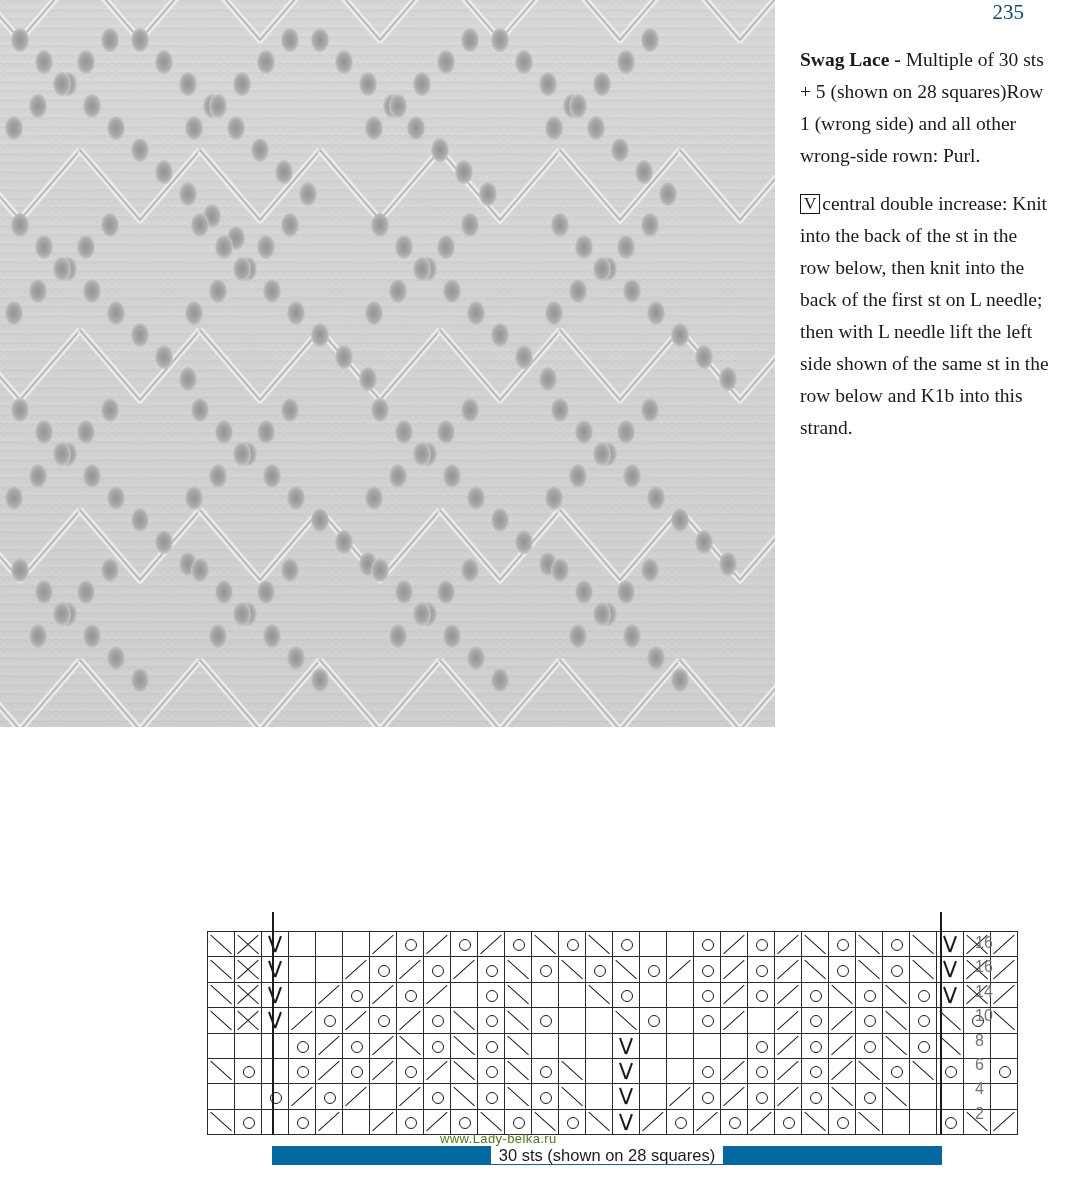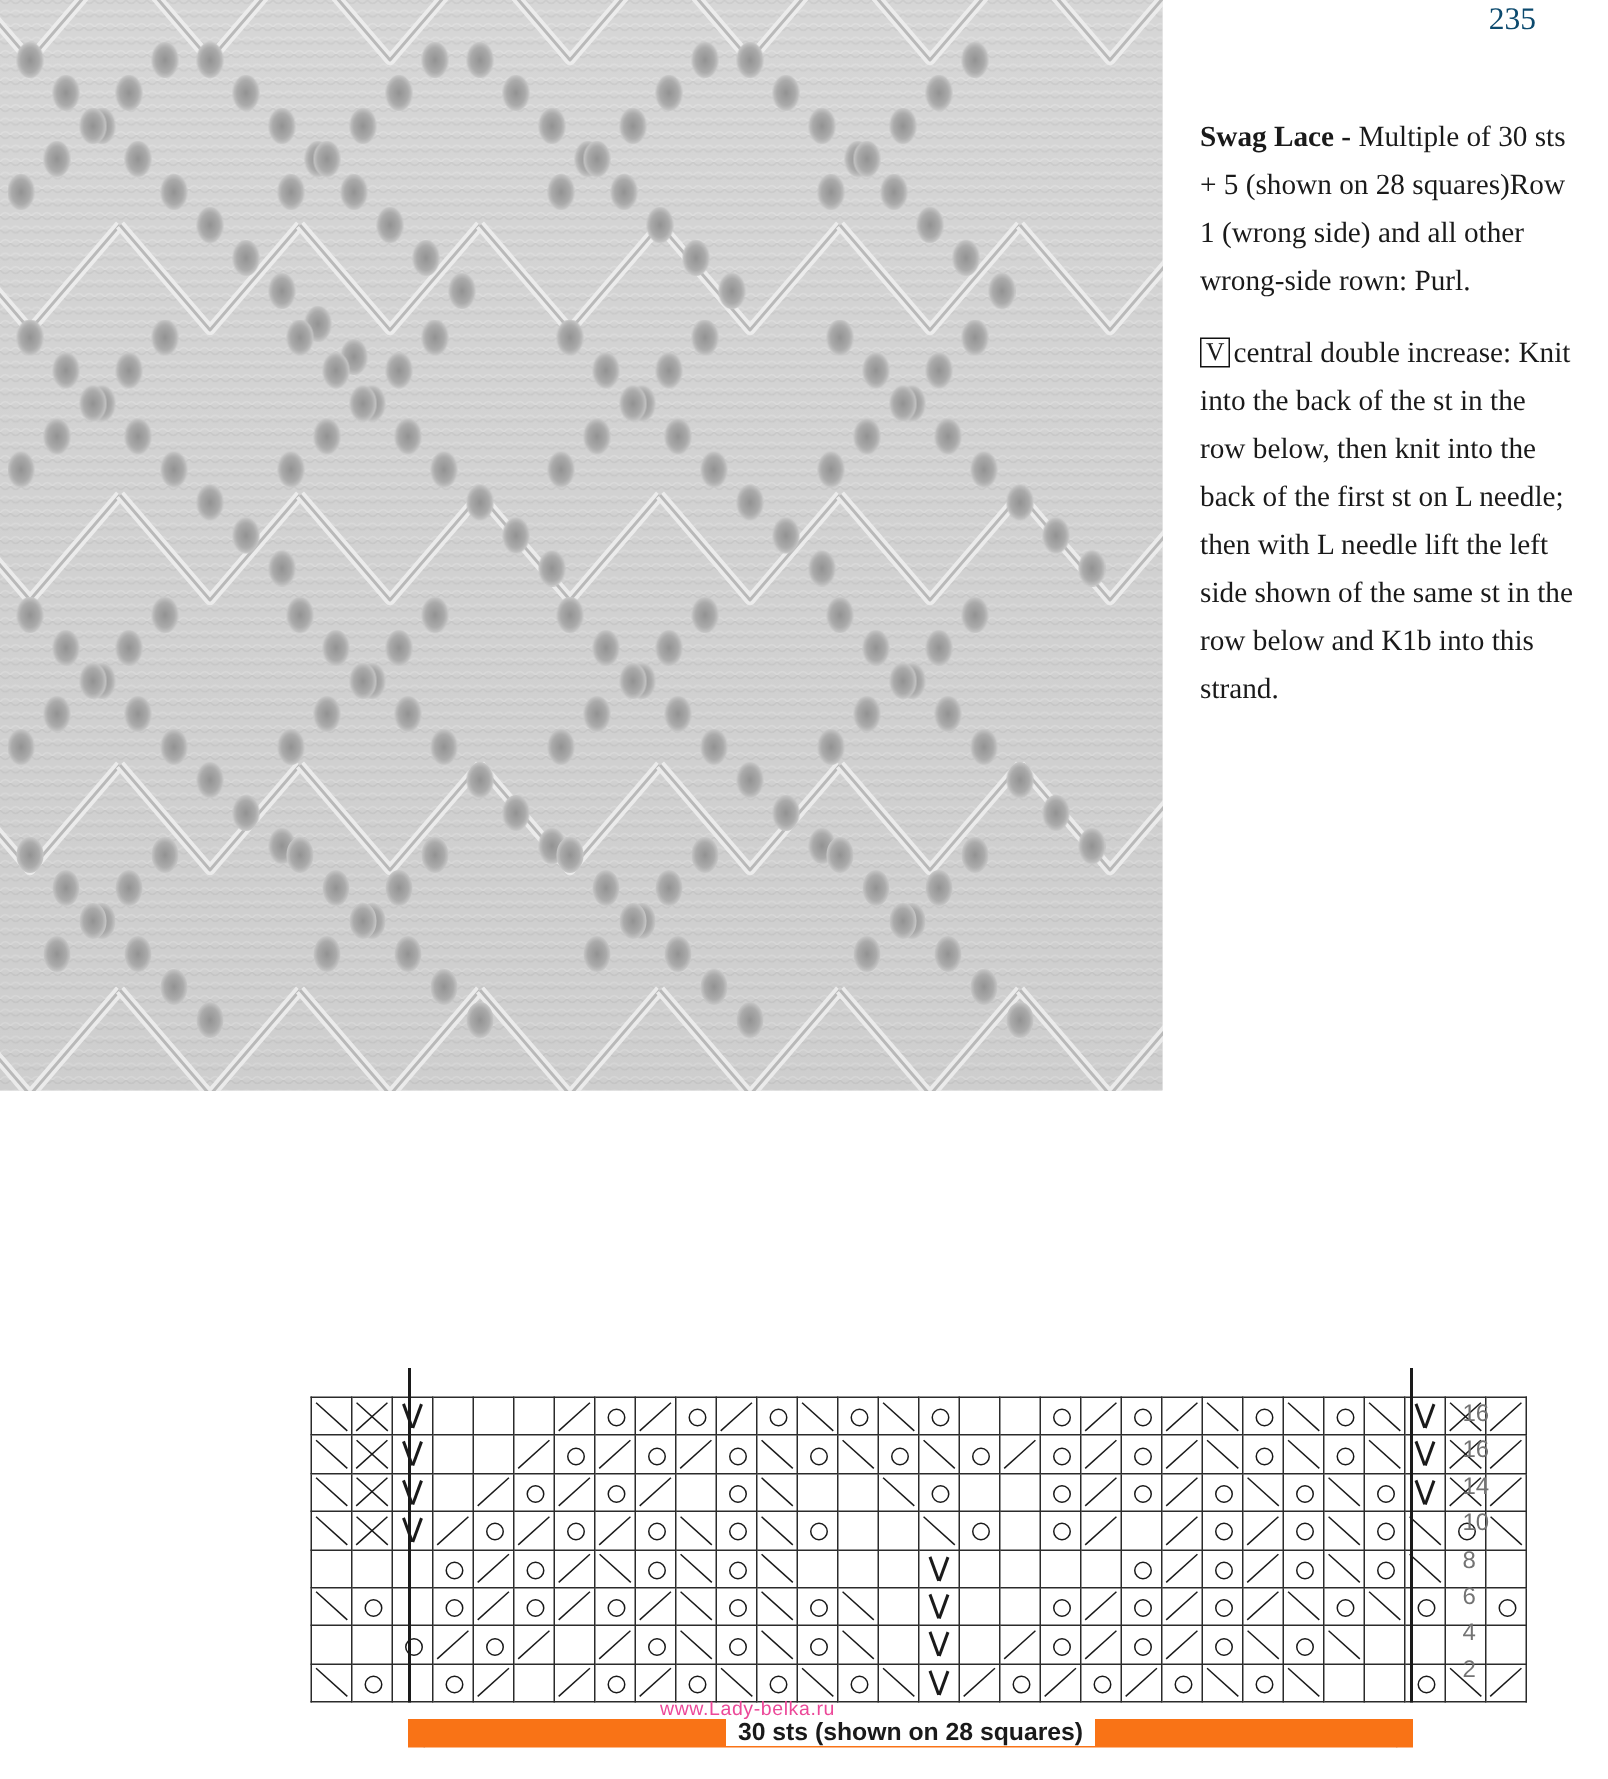--- a/index.html
+++ b/index.html
@@ -38,21 +38,21 @@
   }
   .swatch-photo .knit-canvas {
     position: absolute;
     inset: 0;
   }
 
   
   .text-col {
     position: absolute;
     left: 800px;
-    top: 76px;
+    top: 44px;
     width: 250px;
     font-size: 19.5px;
     line-height: 32px;
     font-family: "Liberation Serif", serif;
   }
   .text-col .para { margin: 0 0 16px 0; }
   .text-col .title {
     font-weight: bold;
   }
   .sym-box {
@@ -196,35 +196,34 @@
   .rep-arrow .head.l { left: 0; border-right: 11px solid #1a1a1a; }
   .rep-arrow .head.r { right: 0; border-left: 11px solid #1a1a1a; }
   .rep-caption {
     position: absolute;
     left: 272px;
     top: 246px;
     width: 670px;
     text-align: center;
     font-size: 16.5px;
     font-family: "Liberation Sans", sans-serif;
-    background: #f97316;
+    background: #0369a1;
     display: inline-block;
-    font-weight: bold;
   }
   .rep-caption-inner {
     background: #fff;
     padding: 0 8px;
   }
   .watermark {
     position: absolute;
     left: 440px;
     top: 231px;
     font-size: 13px;
     font-family: "Liberation Sans", sans-serif;
-    color: #ec4899;
+    color: #4d7c0f;
     letter-spacing: 0.4px;
   }
 </style>
 </head>
 <body>
 
 <div class="page-number">235</div>
 
 <div class="swatch-photo">
   <svg class="knit-canvas" viewBox="0 0 775 727" preserveAspectRatio="none">

